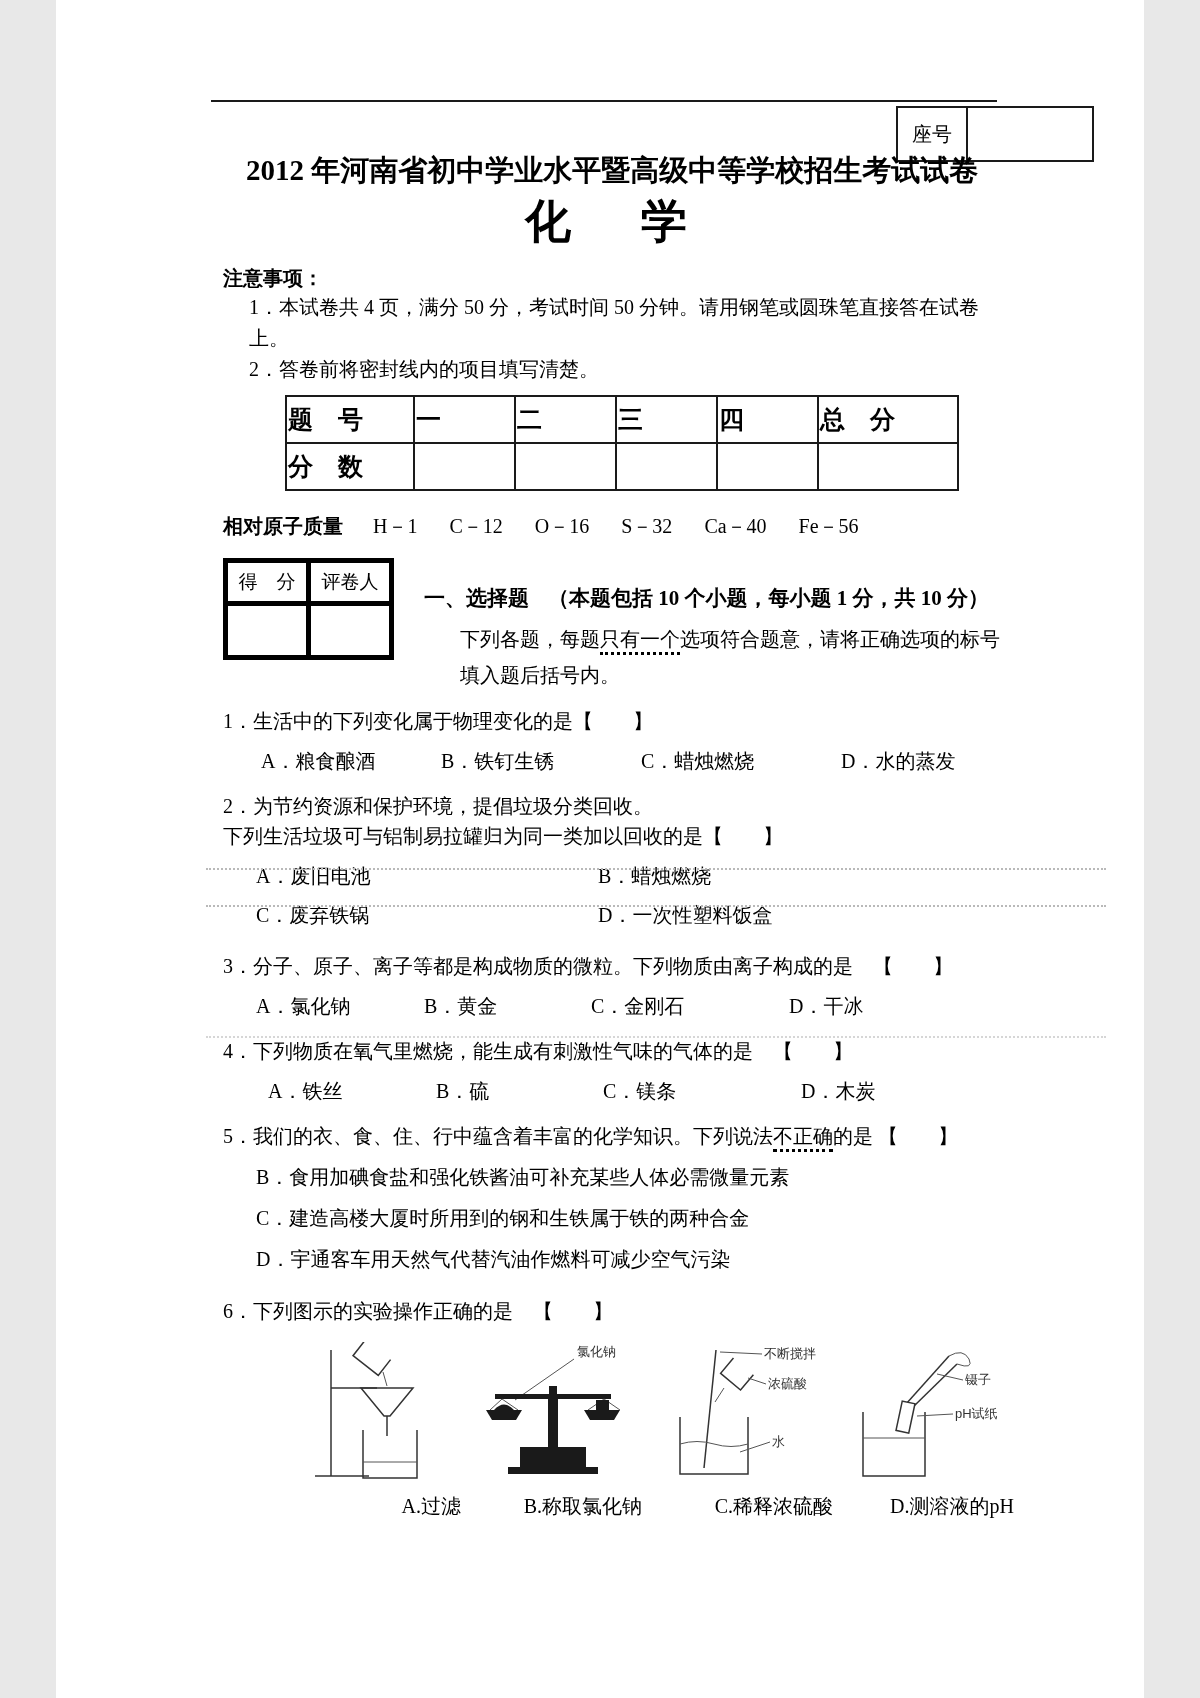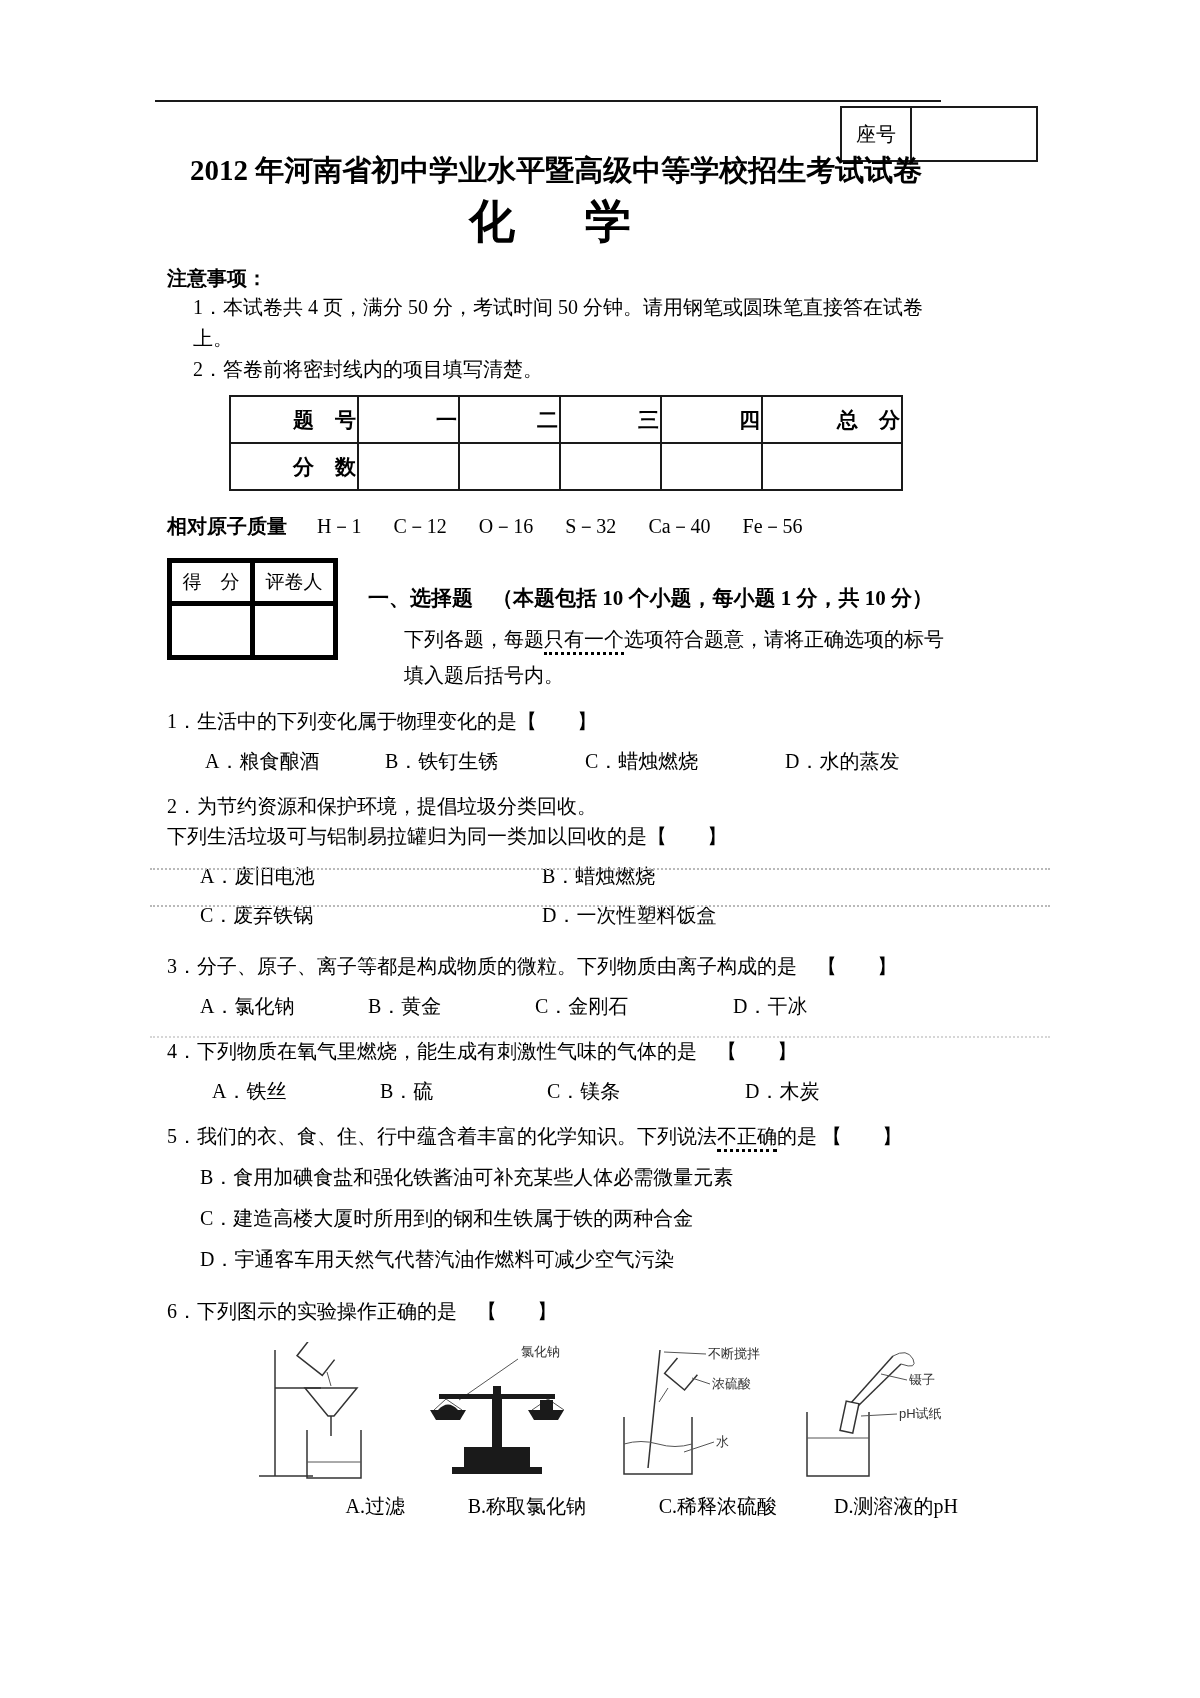--- a/index.html
+++ b/index.html
@@ -1,17 +1,17 @@
 <!DOCTYPE html>
 <html><head>
 <meta charset="utf-8">
 <style>
   html,body { margin:0; padding:0; background:#e8e8e8; }
   .page {
-    position:relative; width:1200px; height:1698px; margin:0 auto;
+    position:relative; width:1088px; height:1698px; margin:0 auto;
     background:#ffffff; color:#000;
     font-family:"Liberation Serif","DejaVu Serif",serif;
     overflow:hidden;
   }
   .top-rule { position:absolute; left:155px; top:100px; width:786px; border-top:2px solid #1a1a1a; }
 
   table { border-collapse:collapse; }
 
   .seat-box { position:absolute; left:840px; top:106px; }
   .seat-box td { border:2px solid #1a1a1a; height:50px; font-size:20px; }
@@ -20,21 +20,21 @@
 
   .content { position:absolute; left:167px; top:0; width:778px; }
 
   .title { margin:152px 0 0 0; font-size:29px; font-weight:bold; text-align:center; line-height:1.25; }
   .subject { margin-top:8px; font-size:46px; font-weight:bold; text-align:center; letter-spacing:12px; line-height:1.15; }
 
   .notice-head { margin-top:16px; font-size:20px; font-weight:bold; }
   .notice-item { margin-left:26px; font-size:20px; line-height:1.55; }
 
   .score-table { margin:10px 0 0 62px; }
-  .score-table td { border:2px solid #1a1a1a; height:43px; text-align:right; font-size:21px; }
+  .score-table td { border:2px solid #1a1a1a; height:43px; text-align:left; font-size:25px; }
   .score-table .st-label { width:124px; font-weight:bold; }
   .score-table .st-col { width:97px; font-weight:bold; }
   .score-table .st-total { width:136px; font-weight:bold; }
   .score-table .st-empty { font-weight:normal; }
 
   .atomic { margin-top:22px; font-size:20px; display:flex; align-items:baseline; }
   .atomic .am-label { font-weight:bold; margin-right:30px; }
   .atomic .am-item { margin-right:32px; }
 
   .grade-row { margin-top:18px; display:flex; align-items:flex-start; }

